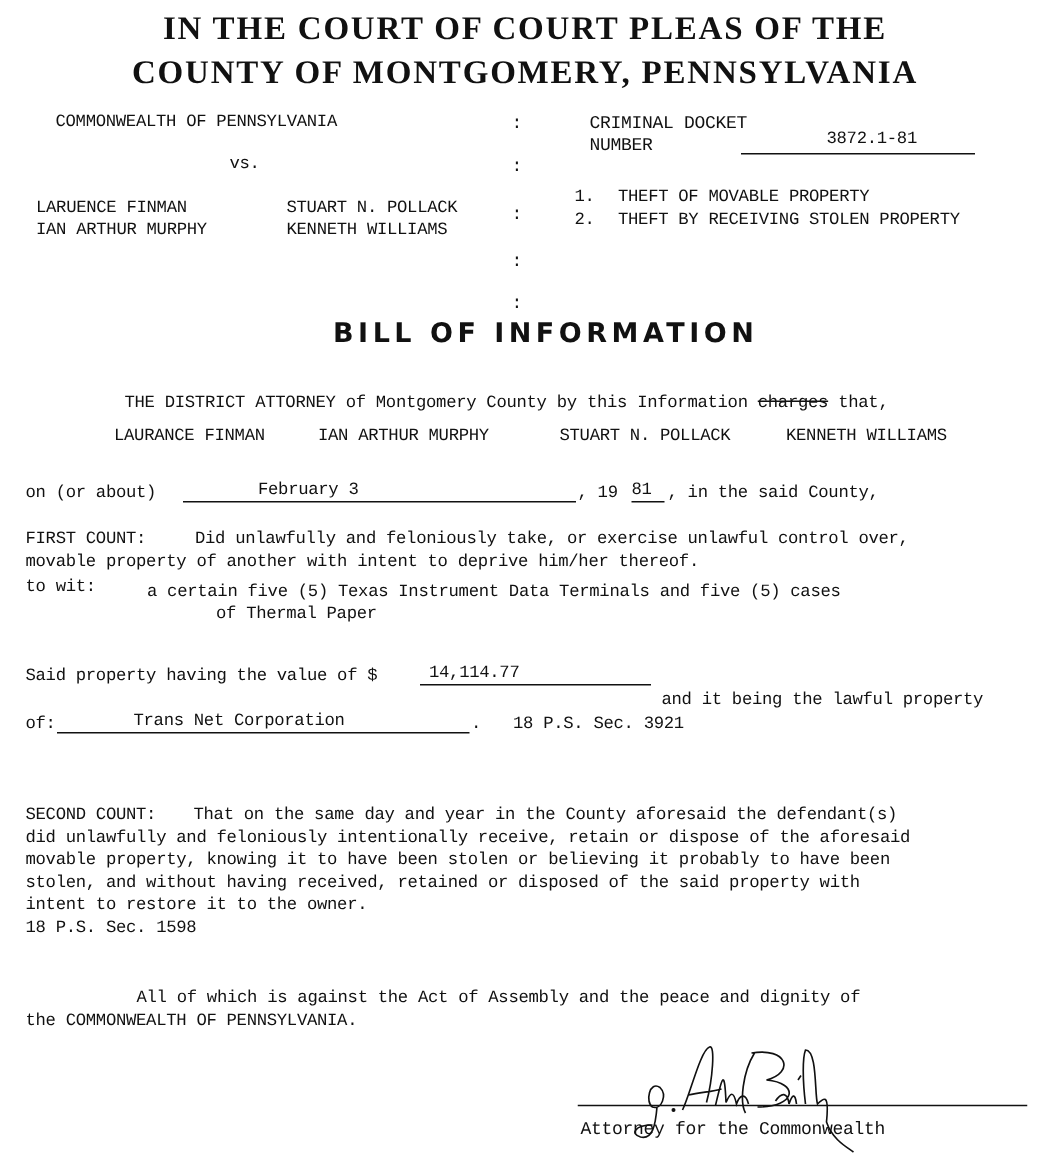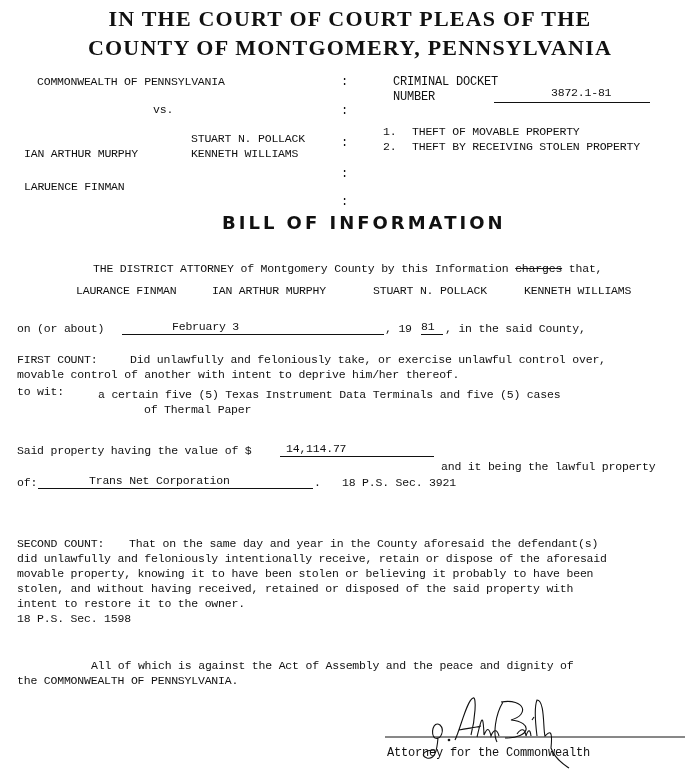--- a/index.html
+++ b/index.html
@@ -13,21 +13,21 @@
   .sigline { border-top: 1px solid #111; }
 </style>
 </head>
 <body>
 
 <div class="abs court" style="top:6px;">IN THE COURT OF COURT PLEAS OF THE</div>
 <div class="abs court" style="top:35px;">COUNTY OF MONTGOMERY, PENNSYLVANIA</div>
 
 <div class="abs mono" style="left:37px; top:75px;">COMMONWEALTH OF PENNSYLVANIA</div>
 <div class="abs mono" style="left:153px; top:103px;">vs.</div>
-<div class="abs mono" style="left:24px; top:132px;margin-top:48px;">LARUENCE FINMAN</div>
+<div class="abs mono" style="left:24px; top:132px;">LARUENCE FINMAN</div>
 <div class="abs mono" style="left:24px; top:147px;">IAN ARTHUR MURPHY</div>
 <div class="abs mono" style="left:191px; top:132px;">STUART N. POLLACK</div>
 <div class="abs mono" style="left:191px; top:147px;">KENNETH WILLIAMS</div>
 
 <div class="abs colon" style="left:341px; top:75px;">:</div>
 <div class="abs colon" style="left:341px; top:104px;">:</div>
 <div class="abs colon" style="left:341px; top:136px;">:</div>
 <div class="abs colon" style="left:341px; top:167px;">:</div>
 <div class="abs colon" style="left:341px; top:195px;">:</div>
 
@@ -38,41 +38,41 @@
   </div>
 <div class="abs mono" style="left:551px; top:86px;">3872.1-81</div>
 
 <div class="abs mono" style="left:383px; top:125px;">1.</div>
 <div class="abs mono" style="left:412px; top:125px;">THEFT OF MOVABLE PROPERTY</div>
 <div class="abs mono" style="left:383px; top:140px;">2.</div>
 <div class="abs mono" style="left:412px; top:140px;">THEFT BY RECEIVING STOLEN PROPERTY</div>
 
 <div class="abs bill" style="left:222px; top:212px;">BILL OF INFORMATION</div>
 
-<div class="abs mono" style="left:93px; top:262px;">
+<div class="abs mono" style="left:83px; top:262px;">
   <span>THE DISTRICT ATTORNEY of Montgomery County by this Information </span><span class="strike">charges</span><span> that,</span>
 </div>
 <div class="abs mono" style="left:76px; top:284px;">LAURANCE FINMAN</div>
 <div class="abs mono" style="left:212px; top:284px;">IAN ARTHUR MURPHY</div>
 <div class="abs mono" style="left:373px; top:284px;">STUART N. POLLACK</div>
 <div class="abs mono" style="left:524px; top:284px;">KENNETH WILLIAMS</div>
 
 <div class="abs mono" style="left:17px; top:322px;">on (or about)</div>
 <div class="abs mono" style="left:122px; top:320px; width:262px; border-bottom:1px solid #111; height:14px;">
   <span style="margin-left:50px;">February 3</span>
 </div>
 <div class="abs mono" style="left:385px; top:322px;">, 19</div>
 <div class="abs mono" style="left:421px; top:320px; width:22px; border-bottom:1px solid #111; height:14px;">
   <span>81</span>
 </div>
 <div class="abs mono" style="left:445px; top:322px;">, in the said County,</div>
 
 <div class="abs mono" style="left:17px; top:353px;">FIRST COUNT:</div>
 <div class="abs mono" style="left:130px; top:353px;">Did unlawfully and feloniously take, or exercise unlawful control over,</div>
-<div class="abs mono" style="left:17px; top:368px;">movable control of another with intent to deprive him/her thereof.</div>
+<div class="abs mono" style="left:17px; top:368px;">movable property of another with intent to deprive him/her thereof.</div>
 <div class="abs mono" style="left:17px; top:385px;">to wit:</div>
 <div class="abs mono" style="left:98px; top:388px;">a certain five (5) Texas Instrument Data Terminals and five (5) cases</div>
 <div class="abs mono" style="left:144px; top:403px;">of Thermal Paper</div>
 
 <div class="abs mono" style="left:17px; top:444px;">Said property having the value of $</div>
 <div class="abs mono" style="left:280px; top:442px; width:154px; border-bottom:1px solid #111; height:14px;">
   <span style="margin-left:6px;">14,114.77</span>
 </div>
 <div class="abs mono" style="left:441px; top:460px;text-align:right;">and it being the lawful property</div>
 

